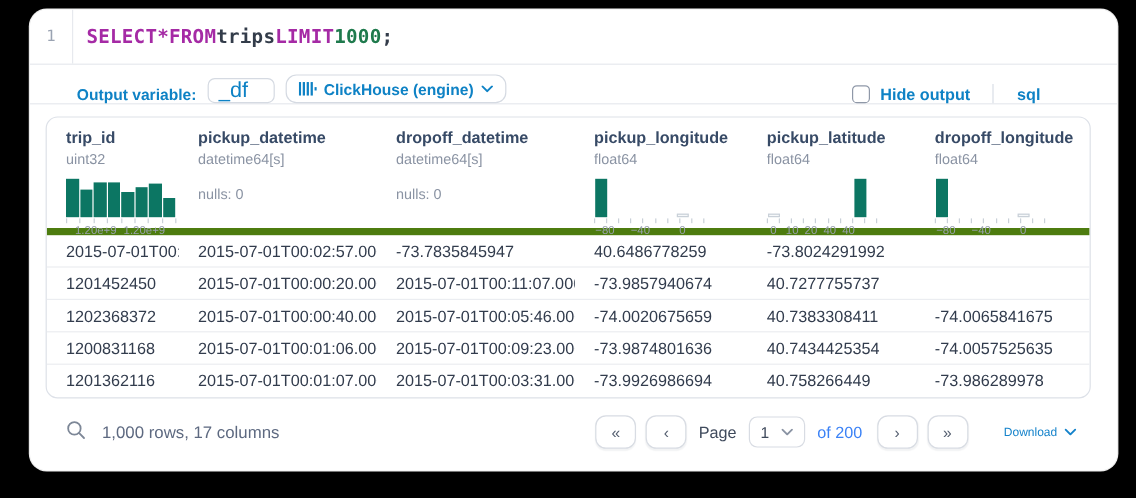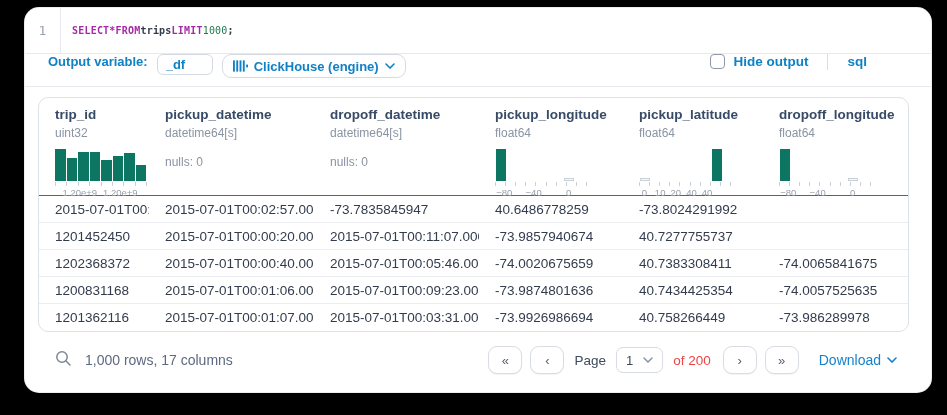--- a/index.html
+++ b/index.html
@@ -21,49 +21,49 @@
     position: absolute; left: 25px; top: 8px; width: 906px; height: 384px;
     background: #fff; border-radius: 14px; overflow: hidden;
     box-shadow: 0 0 0 1px #ededed;
   }
 
   
   .code-row { display: flex; align-items: stretch; height: 46px; border-bottom: 1px solid var(--border); }
   .gutter { width: 36px; display: flex; align-items: center; justify-content: center;
     color: #9aa3b2; font: 13px "DejaVu Sans Mono", monospace; border-right: 1px solid var(--border); }
   .code { display: flex; align-items: center; padding-left: 11px;
-    font-family: "DejaVu Sans Mono", monospace; font-size: 10px; letter-spacing: 0.2px; }
+    font-family: "DejaVu Sans Mono", monospace; font-size: 16px; letter-spacing: 0.2px; }
   .tok-keyword { color: var(--keyword); font-weight: 700; }
-  .tok-number  { color: var(--number); font-weight: 400; }
+  .tok-number  { color: var(--number); font-weight: 700; }
   .tok-plain   { color: #333c4a; font-weight: 700; }
 
   
-  .toolbar { height: 33px; display: flex; align-items: flex-start; padding: 0 64px 0 23px;
+  .toolbar { height: 33px; display: flex; align-items: flex-end; padding: 0 64px 0 39px;
     border-bottom: 1px solid var(--border); gap: 9px; }
   .ov-label { color: var(--accent); font-weight: 700; font-size: 13px; }
   .ov-input { width: 56px; height: 21px; border: 1px solid #d5dae2; border-radius: 6px;
-    color: var(--accent); font-weight: 700; font-size: 13px; padding: 0 8px;
+    color: var(--accent); font-weight: 400; font-size: 18px; padding: 0 8px;
     font-family: "Liberation Sans", sans-serif; outline: none; }
   .engine-btn { display: inline-flex; align-items: center; gap: 6px; height: 24px;
     border: 1px solid #d5dae2; border-radius: 9px; background: #fff; cursor: pointer;
     color: var(--accent); font-weight: 700; font-size: 13px; padding: 0 10px;
     font-family: "Liberation Sans", sans-serif; }
   .toolbar .spacer { flex: 1; }
   .checkbox { width: 15px; height: 15px; border: 1.5px solid #8f98a8; border-radius: 4px;
     background: #fff; display: inline-block; cursor: pointer; }
   .hide-label { color: var(--accent); font-weight: 700; font-size: 13.5px; cursor: pointer; }
   .vdiv { width: 1px; height: 16px; background: #d9dee6; margin: 0 10px; }
   .lang { color: var(--accent); font-weight: 700; font-size: 13.5px; cursor: pointer; }
 
   
   .output { padding: 10px 22px 0 13px; }
   .table-card { border: 1px solid var(--card-border); border-radius: 10px; overflow: hidden; }
   .gridcols { display: grid; grid-template-columns: 110px 165px 165px 144px 140px 1fr; }
 
-  .thead { border-bottom: 1px solid #4d7c0f; height: 98px; }
+  .thead { border-bottom: 6px solid #4d7c0f; height: 98px; }
   .th-cell { padding: 9px 0 0 16px; cursor: pointer; }
   .col-name { color: var(--headtext); font-weight: 700; font-size: 13.5px; }
   .col-type { color: var(--subtext); font-size: 12px; margin-top: 4px; }
   .col-nulls { color: var(--subtext); font-size: 12px; margin-top: 15px; }
 
   .hist { margin-top: 9px; width: 92px; }
   .hist-bars { position: relative; height: 32px; }
   .bar { position: absolute; bottom: 0; background: var(--teal); }
   .bar.outline { background: #f6f8fa; border: 1px solid #c9d0d8; }
   .hist-ticks { display: flex; justify-content: space-between; height: 4px; margin-top: 1px; }
@@ -81,23 +81,23 @@
   .search-btn { display: inline-flex; align-items: center; cursor: pointer; background: none; border: none; }
   .summary { color: #5d6980; font-size: 14px; margin-left: 13px; }
   .table-footer .spacer { flex: 1; }
   .pager { display: flex; align-items: center; gap: 8px; }
   .pg-btn { min-width: 34px; height: 28px; border: 1px solid #d8dce3; border-radius: 9px; background: #fff;
     color: #555f70; font-size: 13px; display: inline-flex; align-items: center; justify-content: center;
     cursor: pointer; box-shadow: 0 1px 1px rgba(40,50,70,0.06); font-family: "Liberation Sans", sans-serif; }
   .page-label { color: #3f4a5c; font-size: 13.5px; margin: 0 2px; }
   .page-select { display: inline-flex; align-items: center; gap: 10px; border: 1px solid #d8dce3;
     border-radius: 7px; height: 26px; padding: 0 9px; color: #3f4a5c; font-size: 13px; background: #fff; cursor: pointer; }
-  .of-label { color: #ef4444; font-size: 13.5px; margin: 0 4px 0 2px; }
-  .download { display: inline-flex; align-items: center; gap: 6px; color: #1583cb; font-size: 14px;
-    margin-left: 12px; cursor: pointer; background: none; border: none; font-family: "Liberation Sans", sans-serif; }
+  .of-label { color: #3b82f6; font-size: 13.5px; margin: 0 4px 0 2px; }
+  .download { display: inline-flex; align-items: center; gap: 6px; color: #1583cb; font-size: 10px;
+    margin-left: 22px; cursor: pointer; background: none; border: none; font-family: "Liberation Sans", sans-serif; }
   .chev { display: inline-flex; align-items: center; }
 </style>
 </head>
 <body>
 
 <div class="cell-card">
 
   <div class="code-row">
     <div class="gutter">1</div>
     <div class="code" id="code-line">

